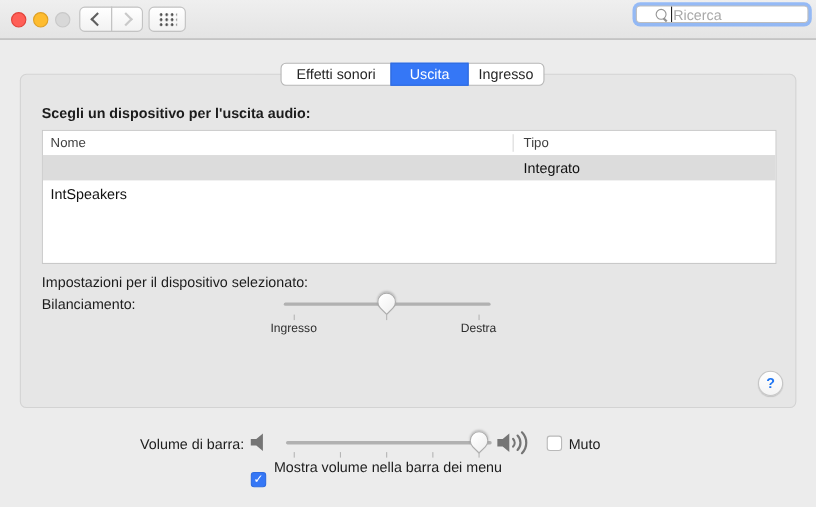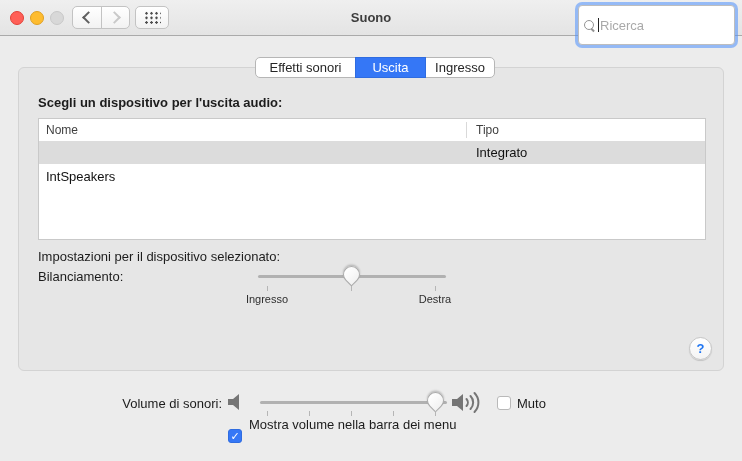--- a/index.html
+++ b/index.html
@@ -22,23 +22,23 @@
   .btn-fwd{width:29px;border-radius:0 5px 5px 0;margin-left:-1px;}
   .chev{width:7px;height:7px;border-left:2px solid #5f5f5f;border-bottom:2px solid #5f5f5f;
     transform:rotate(45deg);margin-left:3px;}
   .chev.dis{border-color:#c9c9c9;transform:rotate(-135deg);margin-left:-3px;}
   .btn-grid{position:absolute;left:135px;top:6px;width:34px;border-radius:5px;}
   .griddots{width:17px;height:13px;
     background-image:radial-gradient(circle,#4c4c4c 1.15px,transparent 1.4px);
     background-size:5px 4.6px;background-position:0 0;}
   .win-title{position:absolute;left:0;right:0;top:10px;text-align:center;
     font-weight:600;color:#3d3d3d;}
-  .searchwrap{position:absolute;left:578px;top:5px;width:157px;height:40px;box-sizing:border-box;
+  .searchwrap{position:absolute;left:578px;top:5px;width:157px;height:16px;box-sizing:border-box;
     background:#ffffff;border:1px solid #bdbdbd;border-radius:4px;
-    box-shadow:0 0 0 3px rgba(77,144,254,.55);display:flex;align-items:center;padding-left:5px;}
+    box-shadow:0 0 0 3px rgba(77,144,254,.55);display:flex;align-items:center;padding-left:17px;}
   .mag{position:relative;width:8px;height:8px;border:1.5px solid #949494;border-radius:50%;flex:none;}
   .mag::after{content:"";position:absolute;left:7px;top:7px;width:4px;height:1.5px;
     background:#949494;transform:rotate(45deg);transform-origin:0 0;}
   .caret{width:1px;height:14px;background:#222;margin-left:4px;flex:none;}
   .searchinput{border:none;outline:none;background:transparent;flex:1;min-width:0;
     font:13px "Liberation Sans",sans-serif;color:#333;padding:0 0 0 1px;}
   .searchinput::placeholder{color:#a9a9a9;}
   
   .tabbox{position:absolute;left:18px;top:67px;width:706px;height:304px;box-sizing:border-box;
     background:#e6e6e6;border:1px solid #d3d3d3;border-radius:6px;}
@@ -115,21 +115,20 @@
       </div>
       <div class="tb-btn btn-fwd">
         <span class="chev dis"></span>
       </div>
     </div>
 
     <div class="tb-btn btn-grid">
       <div class="griddots"></div>
     </div>
 
-    <div class="win-title">Suono</div>
 
     <div class="searchwrap">
       <span class="mag"></span>
       <span class="caret"></span>
       <input class="searchinput" type="text" placeholder="Ricerca" style="">
     </div>
   </div>
 
   <div class="tabbox"></div>
 
@@ -167,21 +166,21 @@
   <div class="tick bt1"></div>
   <div class="tick bt2"></div>
   <div class="tick bt3"></div>
   <div class="tick-label lbl-sin">Ingresso</div>
   <div class="tick-label lbl-des">Destra</div>
 
   <div class="helpbtn">
     <span>?</span>
   </div>
 
-  <div class="vol-label">Volume di sonori:</div>
+  <div class="vol-label">Volume di barra:</div>
 
   <svg class="spk spk-min" width="18" height="18" viewBox="0 0 16 18">
     <polygon points="0,6 5,6 11,1 11,17 5,12 0,12" fill="#757575"></polygon>
   </svg>
 
   <div class="track vol-track"></div>
   <div class="thumb vol-thumb"></div>
   <div class="tick vt1"></div>
   <div class="tick vt2"></div>
   <div class="tick vt3"></div>

